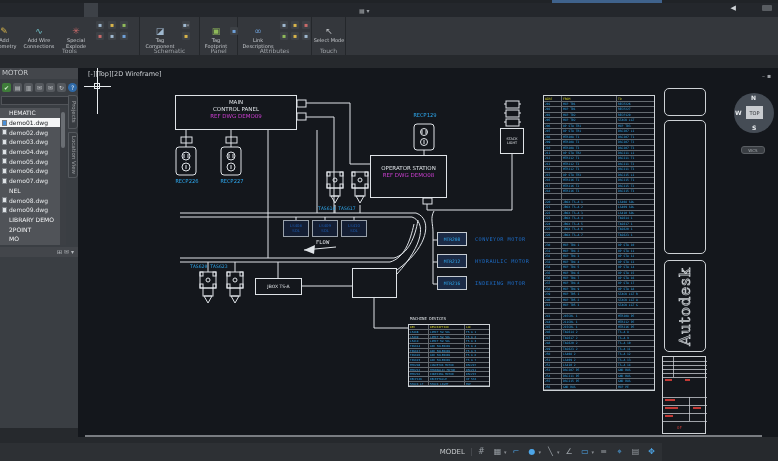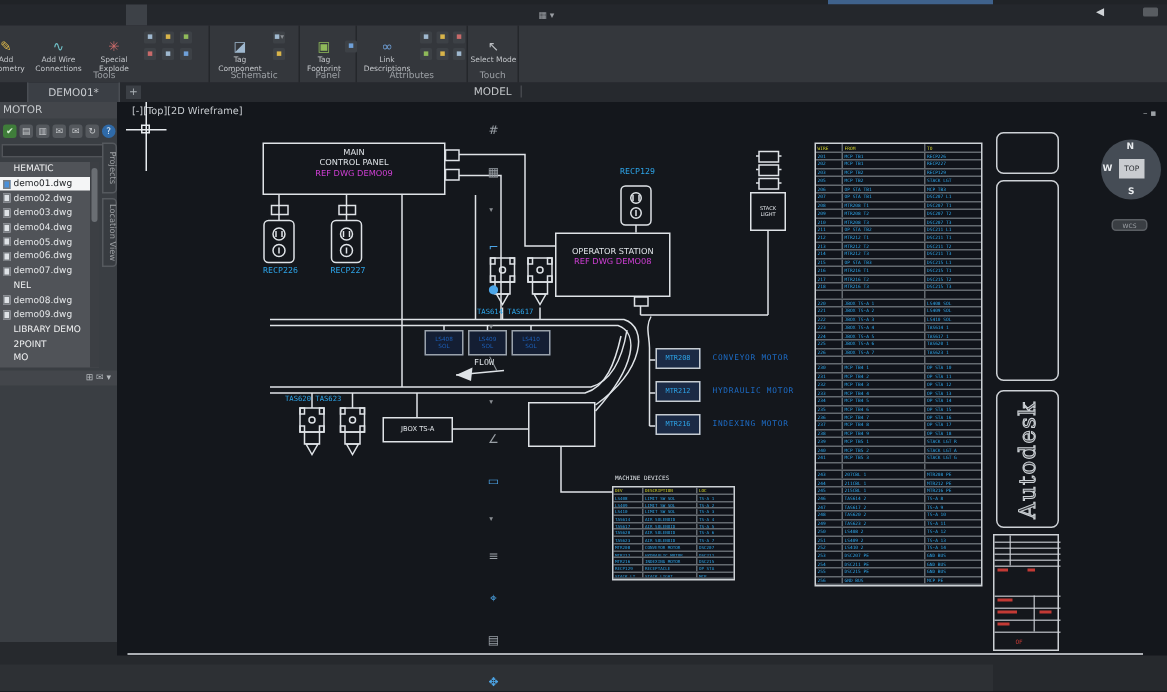--- a/index.html
+++ b/index.html
@@ -127,21 +127,21 @@
   .vc-w{position:absolute;left:657px;top:41px;color:#e8ebee;font-size:6px;font-weight:bold;}
   .vc-s{position:absolute;left:674px;top:56px;color:#e8ebee;font-size:6px;font-weight:bold;}
   .wcs{position:absolute;left:663px;top:78px;width:24px;height:8px;border:1px solid #5a5e63;background:#3a3e43;border-radius:3px;color:#9fa3a8;font-size:4px;line-height:7px;text-align:center;}
   .nav-mini{position:absolute;left:684px;top:4px;color:#9da1a6;font-size:6px;}
 
   
   .cmdbar{position:absolute;left:213px;top:429px;width:443px;height:13px;display:flex;border-radius:2px;overflow:hidden;}
   .cmd-left{width:22px;background:#43474c;display:flex;align-items:center;justify-content:center;gap:2px;color:#c0c3c6;font-size:6px;}
   .cmd-input{flex:1;background:#26292e;display:flex;align-items:center;gap:3px;padding-left:4px;color:#8a8e93;font-size:6.5px;}
   .cmd-kb{color:#9aa0a6;font-size:6px;}
-  .statusbar{position:absolute;left:0;top:443px;width:662px;height:18px;background:#2d3034;display:flex;align-items:center;justify-content:flex-end;gap:16px;padding-right:4px;flex-direction:column;}
+  .statusbar{position:absolute;left:0;top:443px;width:662px;height:18px;background:#2d3034;display:flex;align-items:center;justify-content:flex-end;gap:3px;padding-right:4px;}
   .sb-model{color:#c5c8cb;font-size:7px;padding:0 6px;border-right:1px solid #44474c;}
   .sb-ic{width:13px;height:12px;text-align:center;line-height:12px;font-size:8px;color:#9aa0a6;}
   .sb-ic.blue{color:#4da6e8;}
   .sb-caret{color:#8a8e93;font-size:5px;margin-left:-3px;}
 </style>
 </head>
 <body>
 
 <div id="app">
 
@@ -224,24 +224,20 @@
 
     <div class="rgroup" style="left:312px;width:34px;">
       <div class="bigbtn" style="left:-1px;">
         <span class="ic" style="color:#b9bcc0;">↖</span>
         <div class="bl">Select Mode</div>
       </div>
       <div class="rgroup-label">Touch</div>
     </div>
   </div>
 
-  <div class="filetabs">
-    <div class="ftab">DEMO01*</div>
-    <div class="ftab-add">+</div>
-  </div>
 
   <div class="palette">
     <div class="pal-header">MOTOR</div>
     <div class="pal-toolbar">
       <span class="pt-ic green">✔</span>
       <span class="pt-ic">▤</span>
       <span class="pt-ic">▥</span>
       <span class="pt-ic">✉</span>
       <span class="pt-ic">✉</span>
       <span class="pt-ic">↻</span>

